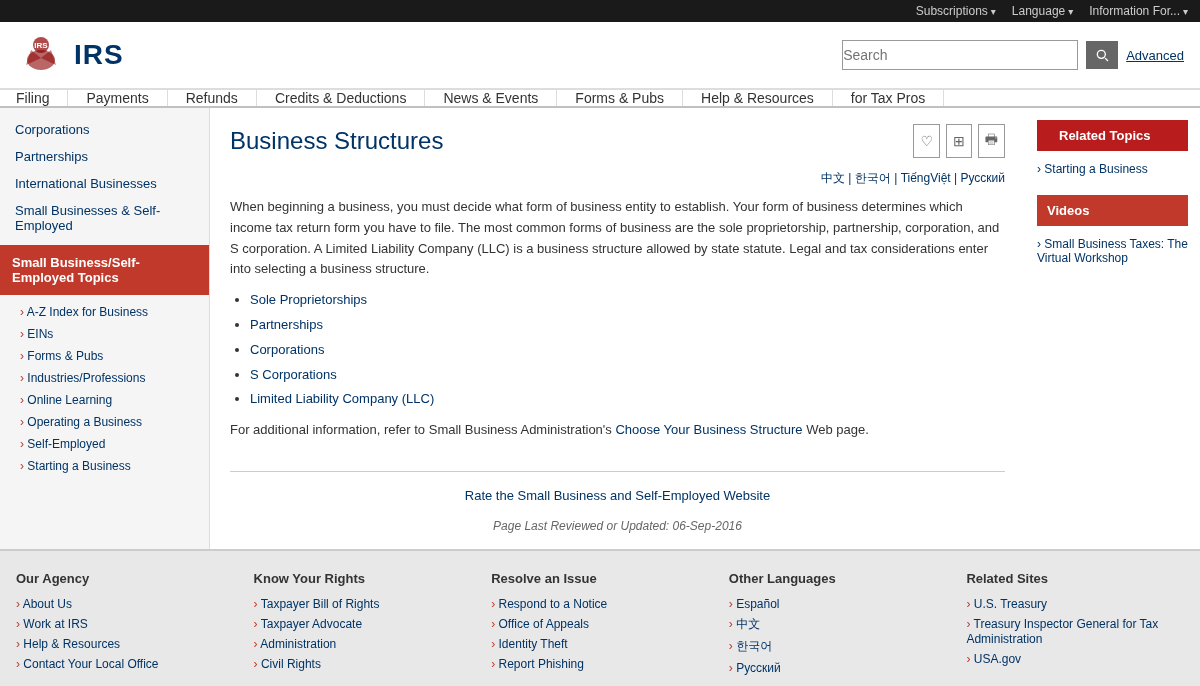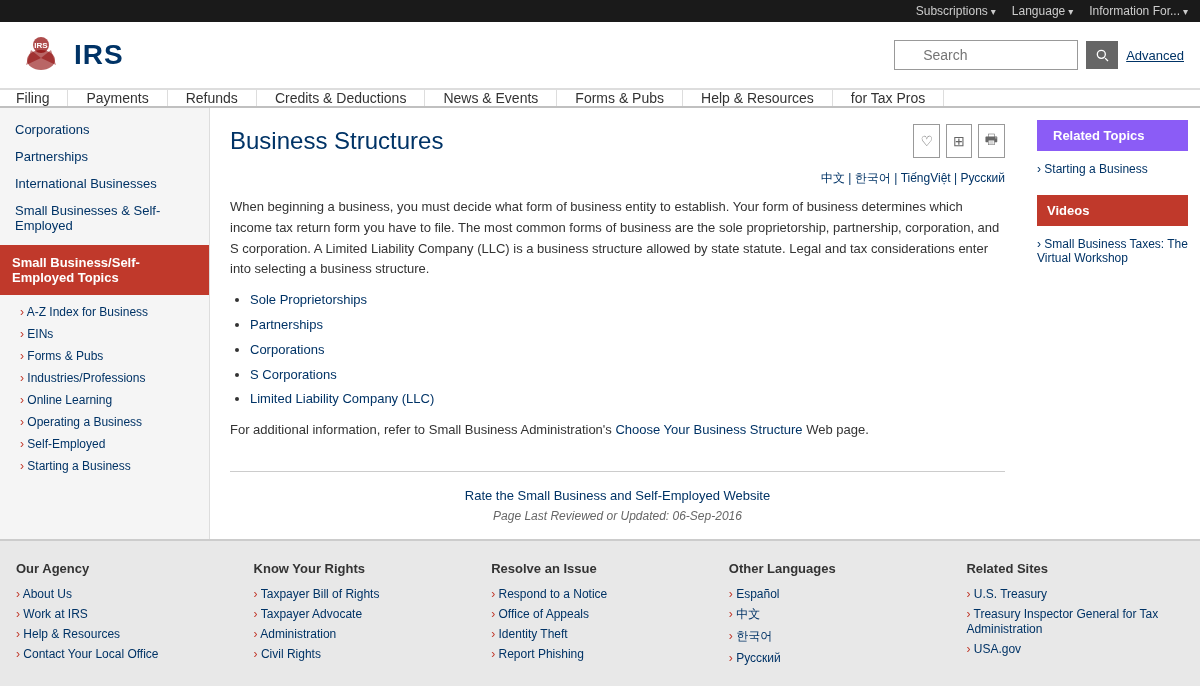--- a/index.html
+++ b/index.html
@@ -9,21 +9,21 @@
     #top-bar { background: #1a1a1a; color: #ccc; display: flex; justify-content: flex-end; align-items: center; padding: 4px 12px; gap: 16px; font-size: 12px; }
     .top-bar-item { color: #ccc; cursor: pointer; display: flex; align-items: center; gap: 3px; }
     .dropdown-arrow { font-size: 10px; }
 
     
     #header { background: #fff; display: flex; align-items: center; padding: 8px 16px; border-bottom: 1px solid #ddd; gap: 8px; }
     #logo { display: flex; align-items: center; gap: 8px; margin-right: auto; }
     #logo-eagle { width: 50px; height: 50px; }
     #logo-text { font-size: 28px; font-weight: bold; color: #003366; letter-spacing: 1px; }
     #search-area { display: flex; align-items: center; gap: 8px; }
-    #search-input { border: 1px solid #999; padding: 6px 28px; width: 184px; font-size: 14px; }
+    #search-input { border: 1px solid #999; padding: 6px 0; width: 236px; font-size: 14px; }
     #search-btn { background: #666; border: none; cursor: pointer; padding: 6px 8px; display: flex; align-items: center; justify-content: center; }
     #search-btn svg { width: 16px; height: 16px; fill: white; }
     #advanced-link { color: #003366; font-size: 13px; cursor: pointer; text-decoration: underline; text-align: right; }
 
     
     #nav { background: #fff; display: flex; border-bottom: 2px solid #c0c0c0; border-top: 1px solid #ddd; }
     .nav-item { padding: 0 18px; font-size: 14px; cursor: pointer; color: #333; border-right: 1px solid #ddd; white-space: nowrap; }
     .nav-item:first-child { padding-left: 16px; }
 
     
@@ -48,25 +48,25 @@
     #language-links a { color: #003366; cursor: pointer; text-decoration: none; }
 
     #content-body { font-size: 13px; line-height: 1.6; color: #333; }
     #content-body p { margin-bottom: 10px; }
     #content-body ul { margin: 10px 0 10px 20px; }
     #content-body ul li { margin-bottom: 4px; }
     #content-body a { color: #003366; text-decoration: none; }
 
     #rate-section { margin-top: 30px; padding-top: 16px; border-top: 1px solid #ccc; text-align: center; }
     #rate-link { color: #003366; font-size: 13px; cursor: pointer; }
-    #page-updated { text-align: center; font-size: 12px; color: #666; margin-top: 6px; font-style: italic; }
+    #page-updated { text-align: center; font-size: 12px; color: #666; margin-top: 16px; font-style: italic; }
 
     
     #right-sidebar { width: 175px; min-width: 175px; padding: 12px; background: #fff; }
-    .related-box { background: #8b5cf6; color: #fff; padding: 8px 16px; font-size: 13px; font-weight: bold; margin-bottom: 8px; }
+    .related-box { background: #b91c1c; color: #fff; padding: 8px 22px; font-size: 13px; font-weight: bold; margin-bottom: 8px; }
     .related-link { display: block; font-size: 12px; color: #003366; padding: 3px 0; cursor: pointer; }
     .related-link:before { content: '› '; }
     .videos-box { background: #c0392b; color: #ffffff; padding: 8px 10px; font-size: 13px; font-weight: bold; margin-top: 16px; margin-bottom: 8px; }
 
     
     #footer { background: #e8e8e8; border-top: 2px solid #ccc; padding: 20px 16px; }
     #footer-cols { display: flex; gap: 20px; }
     .footer-col { flex: 1; }
     .footer-col h3 { font-size: 13px; font-weight: bold; margin-bottom: 10px; color: #333; }
     .footer-col ul { list-style: none; }

